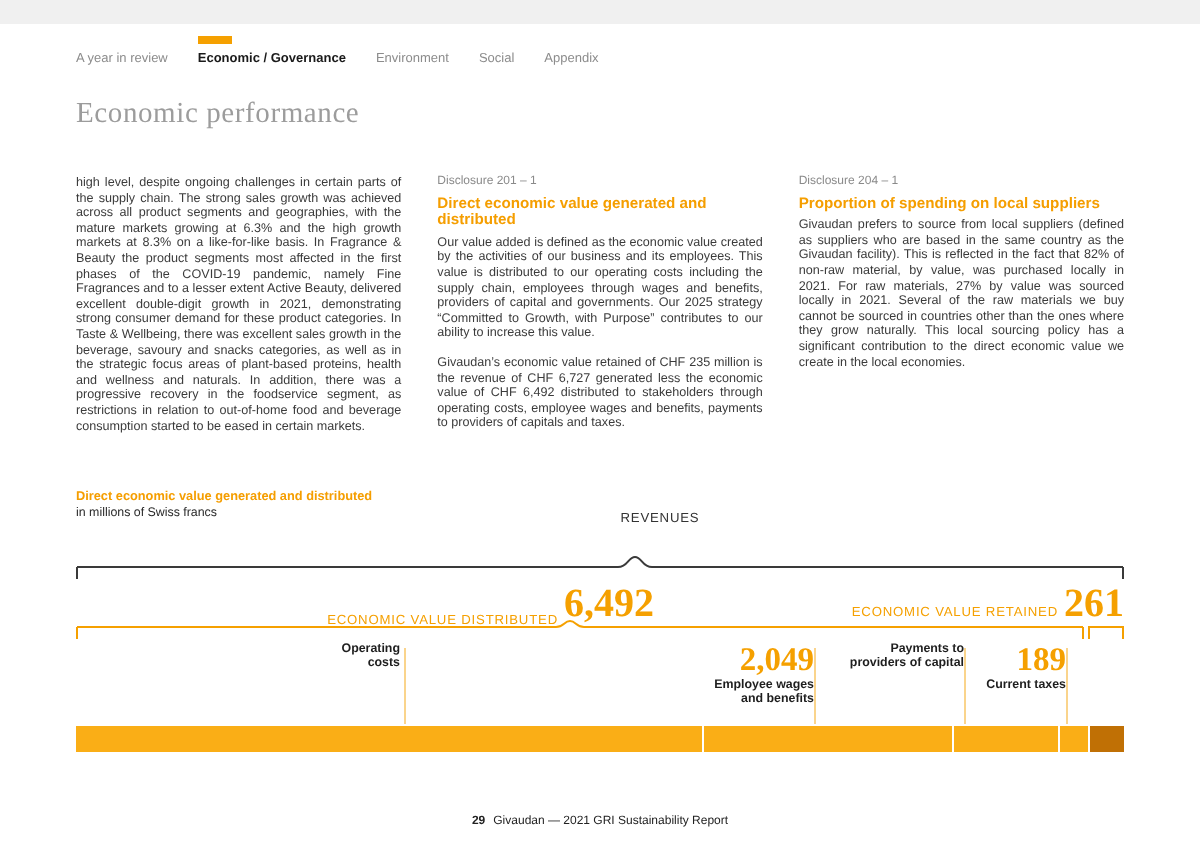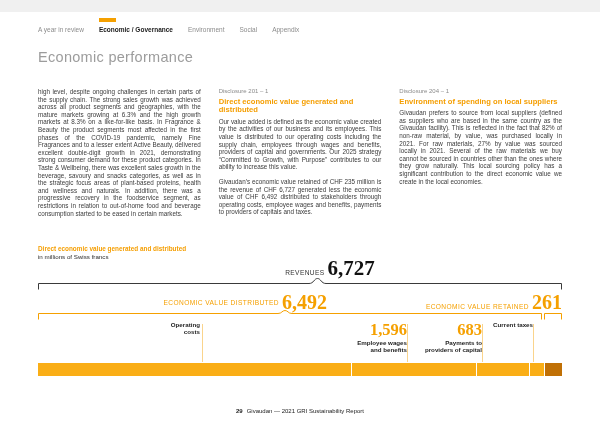--- a/index.html
+++ b/index.html
@@ -7,21 +7,21 @@
   body { font-family:"Liberation Sans", sans-serif; color:#3b3b3b; position:relative; overflow:hidden; }
   .topstrip { position:absolute; top:0; left:0; width:600px; height:12px; background:#f0f0f0; }
 
   
   .nav { position:absolute; top:24px; left:38px; display:flex; gap:15px; font-size:6.5px; color:#8c8c8c; }
   .nav .tab { position:relative; cursor:pointer; padding-top:2px; }
   .nav .tab.active { color:#1a1a1a; font-weight:bold; }
   .nav .tab.active .tabbar { position:absolute; top:-6px; left:0; width:17px; height:3.5px; background:#F5A000; }
 
   
-  .page-title { position:absolute; top:49px; left:38px; font-family:Liberation Sans, sans-serif; font-size:14.5px; color:#9c9c9c; letter-spacing:.3px; }
+  .page-title { position:absolute; top:49px; left:38px; font-family:Liberation Serif, serif; font-size:14.5px; color:#9c9c9c; letter-spacing:.3px; }
 
   
   .cols { position:absolute; top:88px; left:38px; width:524px; display:flex; gap:18px; }
   .col { flex:1; font-size:6.3px; line-height:7.6px; text-align:justify; color:#3b3b3b; }
   .disclosure { font-size:6px; color:#8a8a8a; margin-bottom:2px; text-align:left; }
   .col-heading { color:#F59E00; font-weight:bold; font-size:7.6px; line-height:8.6px; margin-bottom:3px; text-align:left; }
   .col p { margin-bottom:7px; }
 
   
   .chart-title { position:absolute; top:245px; left:38px; font-size:6.4px; font-weight:bold; color:#F59E00; }
@@ -31,21 +31,21 @@
   .caps-label { text-transform:uppercase; letter-spacing:.4px; }
 
   .revenues { position:absolute; top:256px; left:230px; width:200px; display:flex; justify-content:center; align-items:baseline; gap:3px; }
   .revenues .caps-label { font-size:6.6px; color:#333; }
   .revenues .bignum { font-size:21px; color:#111; }
 
   .brace-svg { position:absolute; left:38px; width:524px; height:14px; }
   .brace-black { top:277px; }
   .brace-orange { top:310px; }
 
-  .distributed { position:absolute; top:291px; left:127px; width:200px; display:flex; justify-content:flex-end; align-items:center; gap:3px; color:#F5A000; }
+  .distributed { position:absolute; top:291px; left:127px; width:200px; display:flex; justify-content:flex-end; align-items:flex-end; gap:3px; color:#F5A000; }
   .retained { position:absolute; top:291px; left:362px; width:200px; display:flex; justify-content:flex-end; align-items:baseline; gap:3px; color:#F5A000; }
   .distributed .caps-label, .retained .caps-label { font-size:6.6px; }
   .distributed .bignum, .retained .bignum { font-size:20px; }
 
   .vgroup { position:absolute; top:321px; text-align:right; }
   .vgroup .bignum { font-size:16.5px; color:#F5A000; line-height:18px; }
   .vgroup .vlabel { font-size:6.2px; font-weight:bold; color:#1e1e1e; line-height:7px; margin-left:auto; }
   .g1 { left:130px; width:70px; } .g1 .vlabel { width:36px; }
   .g2 { left:330px; width:77px; } .g2 .vlabel { width:55px; }
   .g3 { left:405px; width:77px; } .g3 .vlabel { width:64px; }
@@ -86,31 +86,30 @@
     <p>high level, despite ongoing challenges in certain parts of the supply chain. The strong sales growth was achieved across all product segments and geographies, with the mature markets growing at 6.3% and the high growth markets at 8.3% on a like-for-like basis. In Fragrance &amp; Beauty the product segments most affected in the first phases of the COVID-19 pandemic, namely Fine Fragrances and to a lesser extent Active Beauty, delivered excellent double-digit growth in 2021, demonstrating strong consumer demand for these product categories. In Taste &amp; Wellbeing, there was excellent sales growth in the beverage, savoury and snacks categories, as well as in the strategic focus areas of plant-based proteins, health and wellness and naturals. In addition, there was a progressive recovery in the foodservice segment, as restrictions in relation to out-of-home food and beverage consumption started to be eased in certain markets.</p>
   </div>
   <div class="col">
     <div class="disclosure">Disclosure 201 – 1</div>
     <div class="col-heading">Direct economic value generated and distributed</div>
     <p>Our value added is defined as the economic value created by the activities of our business and its employees. This value is distributed to our operating costs including the supply chain, employees through wages and benefits, providers of capital and governments. Our 2025 strategy “Committed to Growth, with Purpose” contributes to our ability to increase this value.</p>
     <p>Givaudan’s economic value retained of CHF 235 million is the revenue of CHF 6,727 generated less the economic value of CHF 6,492 distributed to stakeholders through operating costs, employee wages and benefits, payments to providers of capitals and taxes.</p>
   </div>
   <div class="col">
     <div class="disclosure">Disclosure 204 – 1</div>
-    <div class="col-heading">Environment of spending on local suppliers</div>
+    <div class="col-heading">Proportion of spending on local suppliers</div>
     <p>Givaudan prefers to source from local suppliers (defined as suppliers who are based in the same country as the Givaudan facility). This is reflected in the fact that 82% of non-raw material, by value, was purchased locally in 2021. For raw materials, 27% by value was sourced locally in 2021. Several of the raw materials we buy cannot be sourced in countries other than the ones where they grow naturally. This local sourcing policy has a significant contribution to the direct economic value we create in the local economies.</p>
   </div>
 </div>
 
 <div class="chart-title">Direct economic value generated and distributed</div>
 <div class="chart-subtitle">in millions of Swiss francs</div>
 
 <div class="revenues">
   <span class="caps-label">Revenues</span>
-  <span class="bignum">6,727</span>
 </div>
 
 <svg class="brace-svg brace-black" viewBox="0 0 524 14">
   <path d="M0.5,6.5 V12.5 M0.5,6.5 H271 C 276,6.5 276,1.5 279.5,1.5 C 283,1.5 283,6.5 288,6.5 H523.5 M523.5,6.5 V12.5" fill="none" stroke="#3a3a3a" stroke-width="1"></path>
 </svg>
 
 <div class="distributed">
   <span class="caps-label">Economic value distributed</span>
   <span class="bignum">6,492</span>
 </div>
@@ -121,28 +120,28 @@
 
 <svg class="brace-svg brace-orange" viewBox="0 0 524 14">
   <path d="M0.5,3.5 V9.5 M0.5,3.5 H240 C 244,3.5 244,0.5 247,0.5 C 250,0.5 250,3.5 254,3.5 H503.5 M503.5,3.5 V9.5" fill="none" stroke="#F5A000" stroke-width="1"></path>
   <path d="M506.5,9.5 V3.5 H523.5 V9.5" fill="none" stroke="#F5A000" stroke-width="1"></path>
 </svg>
 
 <div class="vgroup g1">
   <div class="vlabel">Operating costs</div>
 </div>
 <div class="vgroup g2">
-  <div class="bignum">1,596</div>
+  <div class="bignum">2,049</div>
   <div class="vlabel">Employee wages and benefits</div>
 </div>
 <div class="vgroup g3">
-  <div class="bignum">683</div>
   <div class="vlabel">Payments to providers of capital</div>
 </div>
 <div class="vgroup g4">
+  <div class="bignum">189</div>
   <div class="vlabel">Current taxes</div>
 </div>
 
 <div class="vdivider d1"></div>
 <div class="vdivider d2"></div>
 <div class="vdivider d3"></div>
 <div class="vdivider d4"></div>
 
 <div class="stacked-bar">
     <div class="bar-seg" style="width: 59.8186%;"></div>

